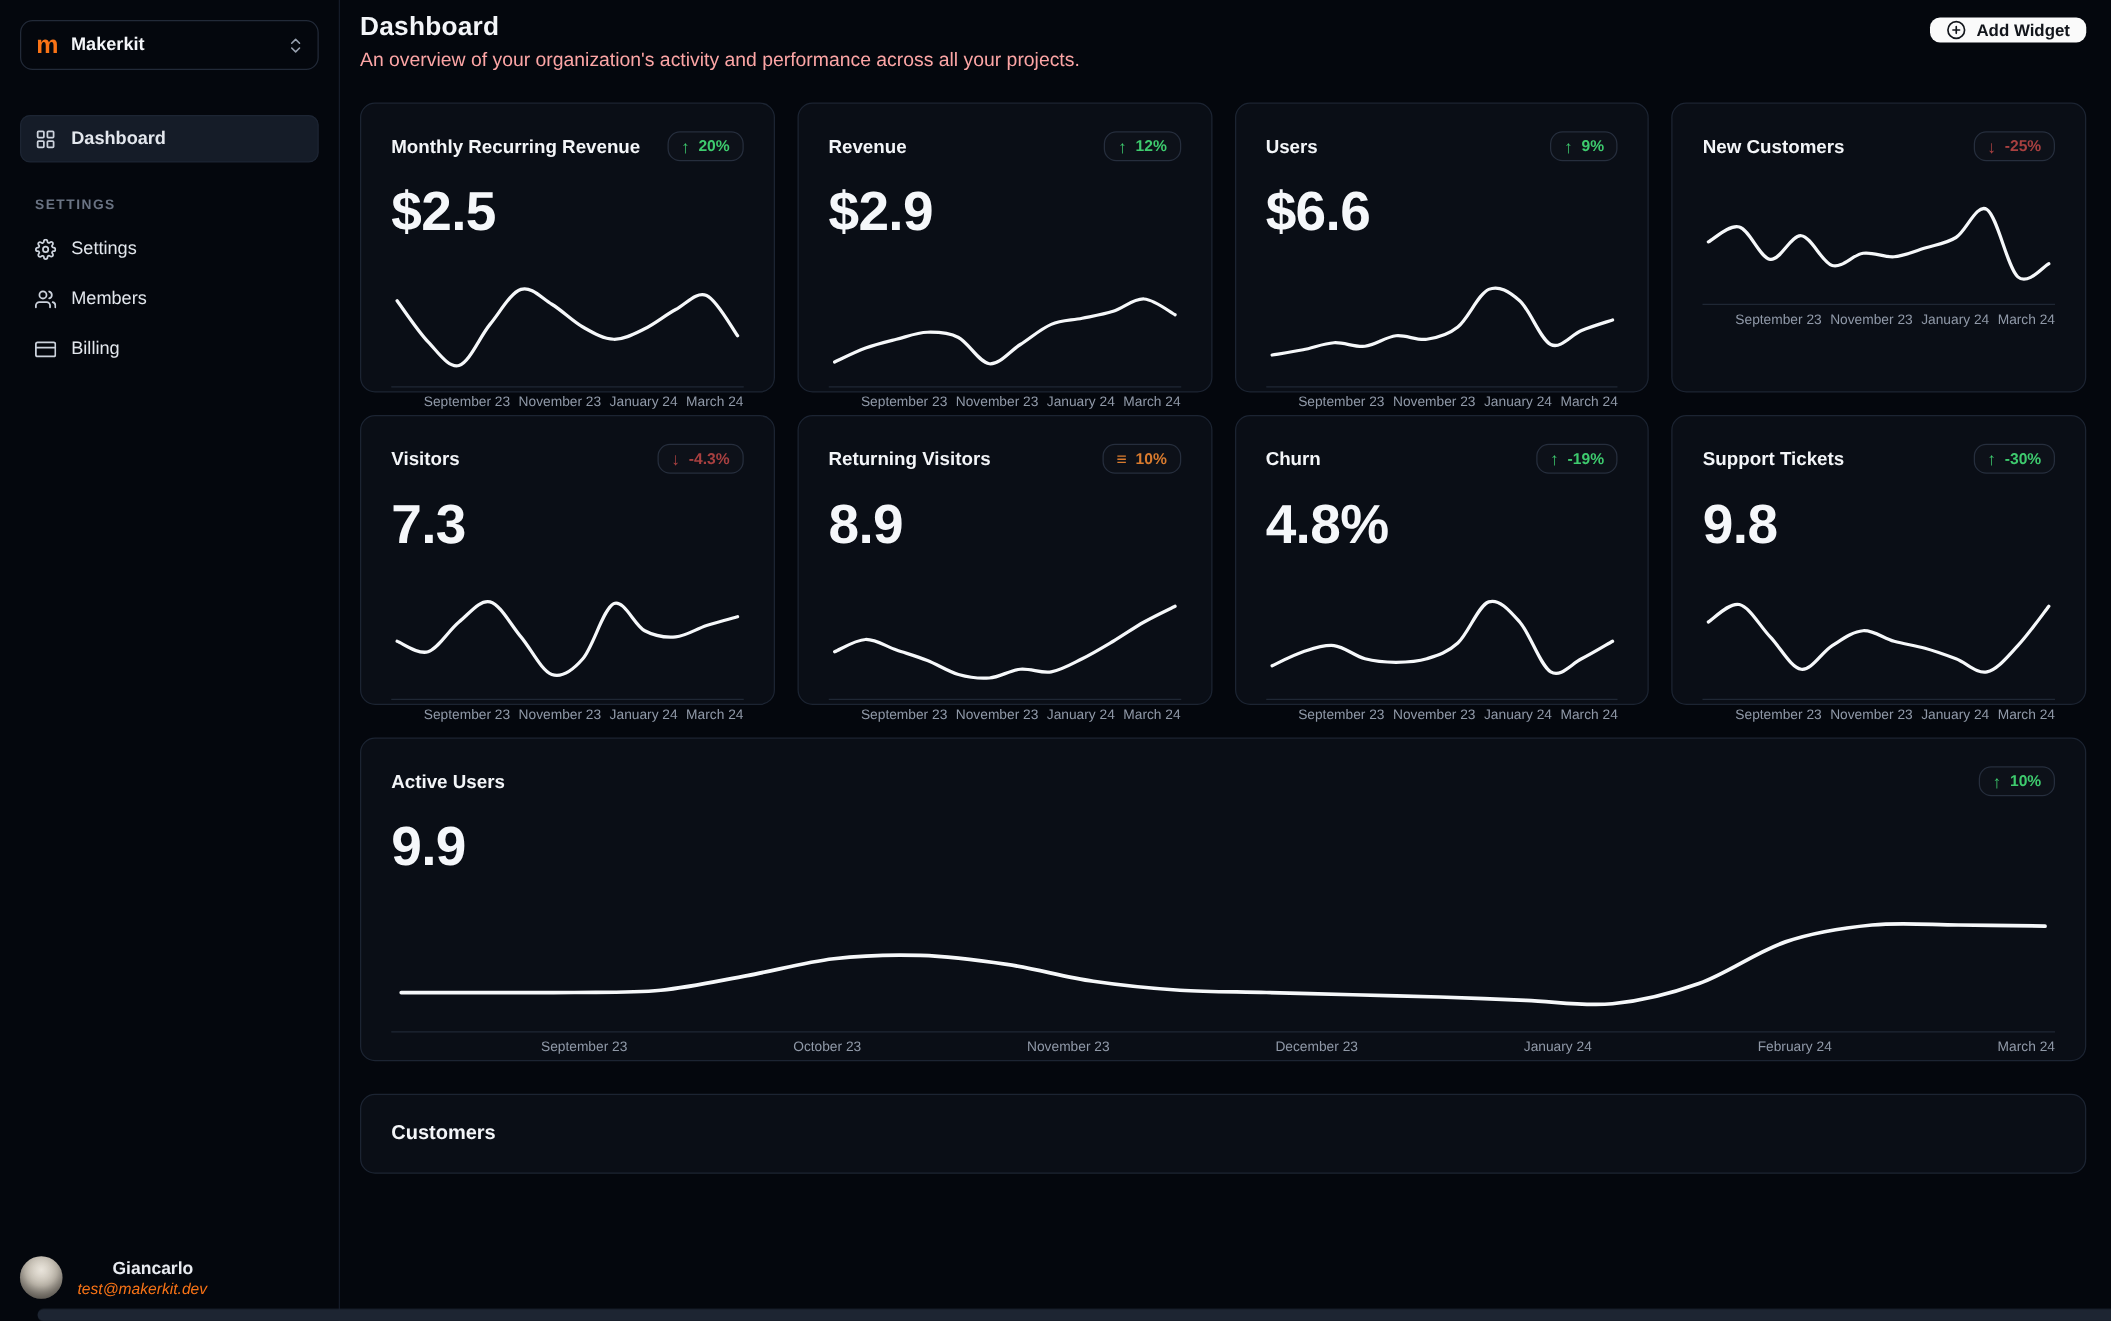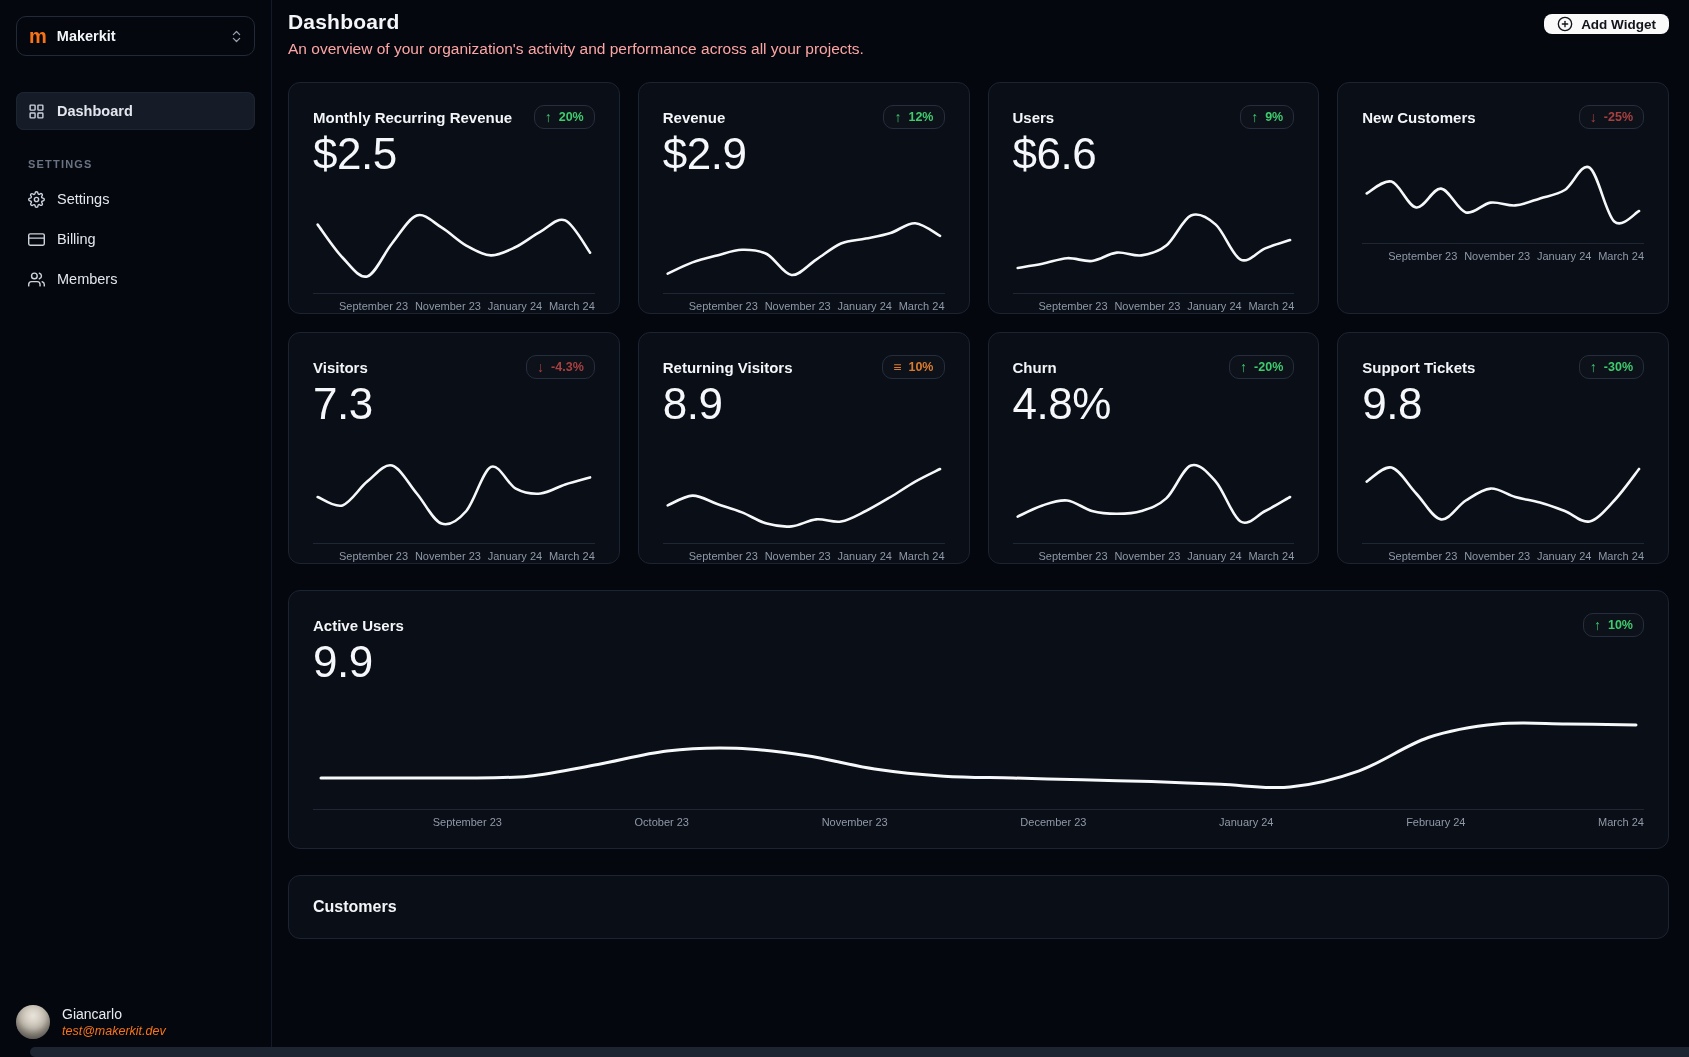--- a/index.html
+++ b/index.html
@@ -47,21 +47,21 @@
   }
   .settings-nav { margin:0 16px; display:flex; flex-direction:column; gap:2px; }
 
   .profile { margin-top:auto; padding:12px 16px 8px; display:flex; align-items:center; gap:12px; }
   .avatar {
     width:34px; height:34px; border-radius:50%;
     background:radial-gradient(circle at 50% 32%, #e9e4db 0%, #c5beb2 45%, #6d675f 100%);
     box-shadow:inset 0 -6px 10px rgba(0,0,0,.35);
     flex:none;
   }
-  .profile-name { font-size:14px; font-weight:400; color:#e8ebf0; }
+  .profile-name { font-size:14px; font-weight:700; color:#e8ebf0;margin-left:28px; }
   .profile-email { font-size:12.5px; color:#f97316; margin-top:2px;font-style:italic; }
 
   
   .main { flex:1; min-width:0; padding:10px 20px 0 16px; display:flex; flex-direction:column; }
   .page-header { display:flex; justify-content:space-between; align-items:flex-start; margin-bottom:24px; }
   .page-title { font-size:21px; font-weight:700; letter-spacing:.2px; }
   .page-subtitle { margin-top:6px; font-size:15.5px; color:#fca5a5; }
   .add-widget-btn {
     background:#fafafa; color:#12151b;
     border:none; border-radius:8px; height:20px; padding:0 13px;
@@ -85,21 +85,21 @@
     border:1px solid #262e3d; border-radius:10px;
     background:rgba(255,255,255,.015);
     display:inline-flex; align-items:center; gap:7px;
     font-size:12.5px; font-weight:700; flex:none;
   }
   .badge-icon { font-size:14px; font-weight:700; line-height:1; }
   .badge-green { color:#3ecb6e; }
   .badge-red { color:#a84040; }
   .badge-orange { color:#d97b2e; }
 
-  .metric-value { font-size:44px; font-weight:400; letter-spacing:-.5px; color:#f5f7fa; }
+  .metric-value { margin-top:16px; font-size:44px; font-weight:700; letter-spacing:-.5px; color:#f5f7fa; }
 
   .chart-wrap { margin-top:26px; }
   .sparkline { width:100%; height:84px; overflow:visible; }
   .sparkline path, .big-chart path {
     fill:none; stroke:#f6f8fa; stroke-width:2.6;
     stroke-linecap:round; stroke-linejoin:round;
   }
   .big-chart path { stroke-width:3; }
   .x-labels {
     display:flex; justify-content:space-between;
@@ -158,36 +158,36 @@
         <svg width="17" height="17" viewBox="0 0 24 24" fill="none" stroke="currentColor" stroke-width="2" stroke-linecap="round" stroke-linejoin="round">
             <circle cx="12" cy="12" r="3"></circle>
             <path d="M19.4 15a1.65 1.65 0 0 0 .33 1.82l.06.06a2 2 0 0 1 0 2.83 2 2 0 0 1-2.83 0l-.06-.06a1.65 1.65 0 0 0-1.82-.33 1.65 1.65 0 0 0-1 1.51V21a2 2 0 0 1-2 2 2 2 0 0 1-2-2v-.09A1.65 1.65 0 0 0 9 19.4a1.65 1.65 0 0 0-1.82.33l-.06.06a2 2 0 0 1-2.83 0 2 2 0 0 1 0-2.83l.06-.06a1.65 1.65 0 0 0 .33-1.82 1.65 1.65 0 0 0-1.51-1H3a2 2 0 0 1-2-2 2 2 0 0 1 2-2h.09A1.65 1.65 0 0 0 4.6 9a1.65 1.65 0 0 0-.33-1.82l-.06-.06a2 2 0 0 1 0-2.83 2 2 0 0 1 2.83 0l.06.06a1.65 1.65 0 0 0 1.82.33H9a1.65 1.65 0 0 0 1-1.51V3a2 2 0 0 1 2-2 2 2 0 0 1 2 2v.09a1.65 1.65 0 0 0 1 1.51 1.65 1.65 0 0 0 1.82-.33l.06-.06a2 2 0 0 1 2.83 0 2 2 0 0 1 0 2.83l-.06.06a1.65 1.65 0 0 0-.33 1.82V9a1.65 1.65 0 0 0 1.51 1H21a2 2 0 0 1 2 2 2 2 0 0 1-2 2h-.09a1.65 1.65 0 0 0-1.51 1z"></path>
           </svg>
       </span>
       <span>Settings</span>
     </div>
     <div class="nav-item">
       <span class="nav-icon">
         <svg width="17" height="17" viewBox="0 0 24 24" fill="none" stroke="currentColor" stroke-width="2" stroke-linecap="round" stroke-linejoin="round">
-            <rect x="1" y="4" width="22" height="16" rx="2"></rect>
-            <line x1="1" y1="10" x2="23" y2="10"></line>
-          </svg>
-      </span>
-      <span>Billing</span>
-    </div>
-    <div class="nav-item">
-      <span class="nav-icon">
-        <svg width="17" height="17" viewBox="0 0 24 24" fill="none" stroke="currentColor" stroke-width="2" stroke-linecap="round" stroke-linejoin="round">
             <path d="M17 21v-2a4 4 0 0 0-4-4H5a4 4 0 0 0-4 4v2"></path>
             <circle cx="9" cy="7" r="4"></circle>
             <path d="M23 21v-2a4 4 0 0 0-3-3.87"></path>
             <path d="M16 3.13a4 4 0 0 1 0 7.75"></path>
           </svg>
       </span>
       <span>Members</span>
+    </div>
+    <div class="nav-item">
+      <span class="nav-icon">
+        <svg width="17" height="17" viewBox="0 0 24 24" fill="none" stroke="currentColor" stroke-width="2" stroke-linecap="round" stroke-linejoin="round">
+            <rect x="1" y="4" width="22" height="16" rx="2"></rect>
+            <line x1="1" y1="10" x2="23" y2="10"></line>
+          </svg>
+      </span>
+      <span>Billing</span>
     </div>
   </nav>
 
   <div class="profile">
     <div class="avatar"></div>
     <div>
       <div class="profile-name">Giancarlo</div>
       <div class="profile-email">test@makerkit.dev</div>
     </div>
   </div>
@@ -341,21 +341,21 @@
             <span>March 24</span>
           </div>
     </div>
   </div>
 
   <div class="card metric-card">
     <div class="card-head">
       <h3 class="card-title">Churn</h3>
     <span class="badge badge-green">
             <span class="badge-icon">↑</span>
-            <span>-20%</span>
+            <span>-19%</span>
           </span>
         </div>
     <div class="metric-value">4.8%</div>
     <div class="chart-wrap">
       <svg class="sparkline" viewBox="0 0 300 84" preserveAspectRatio="none">
             <path vector-effect="non-scaling-stroke" d="M5.0,61.6 C9.4,59.7 22.6,53.1 31.4,50.4 C40.2,47.7 48.9,44.6 57.7,45.5 C66.5,46.4 75.3,53.8 84.1,56.0 C92.9,58.2 101.7,58.8 110.5,58.8 C119.2,58.8 128.0,58.6 136.8,56.0 C145.6,53.4 154.4,51.0 163.2,43.4 C172.0,35.8 180.8,13.3 189.5,10.5 C198.3,7.7 207.1,17.3 215.9,26.6 C224.7,35.9 233.5,61.6 242.3,66.5 C251.1,71.4 259.8,60.1 268.6,56.0 C277.4,51.9 290.6,44.3 295.0,42.0"></path>
           </svg>
       <div class="x-labels">
             <span>September 23</span>
             <span>November 23</span>

